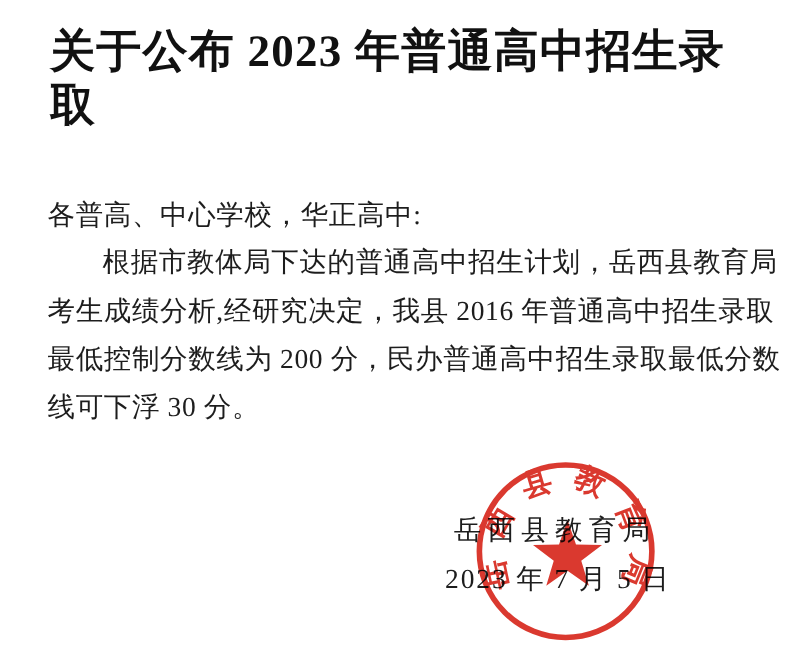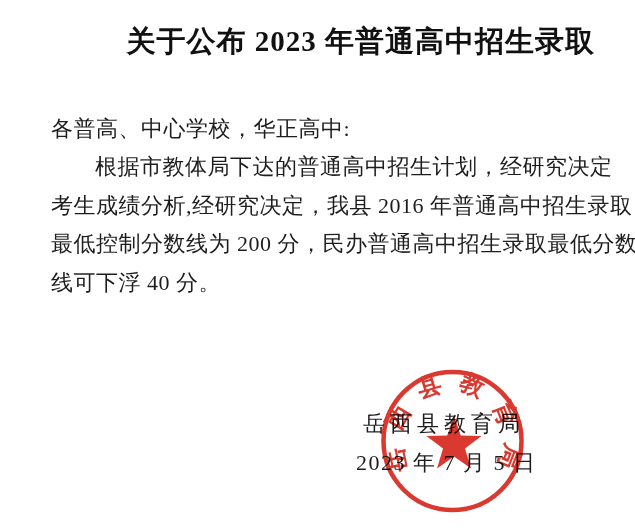--- a/index.html
+++ b/index.html
@@ -8,36 +8,36 @@
     position: relative;
     width: 635px;
     height: 531px;
     background: #ffffff;
     overflow: hidden;
     font-family: "Liberation Serif", "DejaVu Serif", serif;
     color: #1d1d1d;
   }
   .title {
     margin: 20px 40px 0 40px;
-    text-align: right;
-    font-size: 29px;
+    text-align: left;
+    font-size: 36px;
     font-weight: 700;
     line-height: 43px;
     letter-spacing: 1px;
     color: #111111;
   }
   .title-line { display: block; }
   .body-text {
     margin: 47px 37px 0 38px;
     font-size: 22px;
     line-height: 38.4px;
     letter-spacing: 0.5px;
     text-align: left;
   }
-  .line { white-space: nowrap; margin-left: 13px; }
+  .line { white-space: nowrap; }
   .indent { text-indent: 44px; }
   .sig-issuer {
     position: absolute;
     left: 363px;
     top: 411px;
     font-size: 22px;
     letter-spacing: 5px;
     line-height: 26px;
     white-space: nowrap;
   }
@@ -70,24 +70,24 @@
 <body>
 
 <div class="page">
 
   <h1 class="title">
     <span class="title-line">关于公布 2023 年普通高中招生录取</span>
   </h1>
 
   <div class="body-text">
     <div class="line">各普高、中心学校，华正高中:</div>
-    <div class="line indent">根据市教体局下达的普通高中招生计划，经研究决定</div>
+    <div class="line indent">根据市教体局下达的普通高中招生计划，岳西县教育局</div>
     <div class="line">考生成绩分析,经研究决定，我县 2016 年普通高中招生录取</div>
     <div class="line">最低控制分数线为 200 分，民办普通高中招生录取最低分数</div>
-    <div class="line">线可下浮 40 分。</div>
+    <div class="line">线可下浮 30 分。</div>
   </div>
 
   <div class="sig-issuer">岳西县教育局</div>
 
   <div class="sig-date">2023 年 7 月 5 日</div>
 
   <svg class="seal" viewBox="0 0 151 151" xmlns="http://www.w3.org/2000/svg">
     <circle cx="75.5" cy="75" r="69" fill="none" stroke-width="4.5" stroke="#d7281d"></circle>
     <polygon points="77,50 83.8,69.6 104.6,70 88,82.6 94.1,102.5 77,90.6 60,102.5 66,82.6 49.4,70 70.2,69.6" fill="#d7281d"></polygon>
     <defs>

